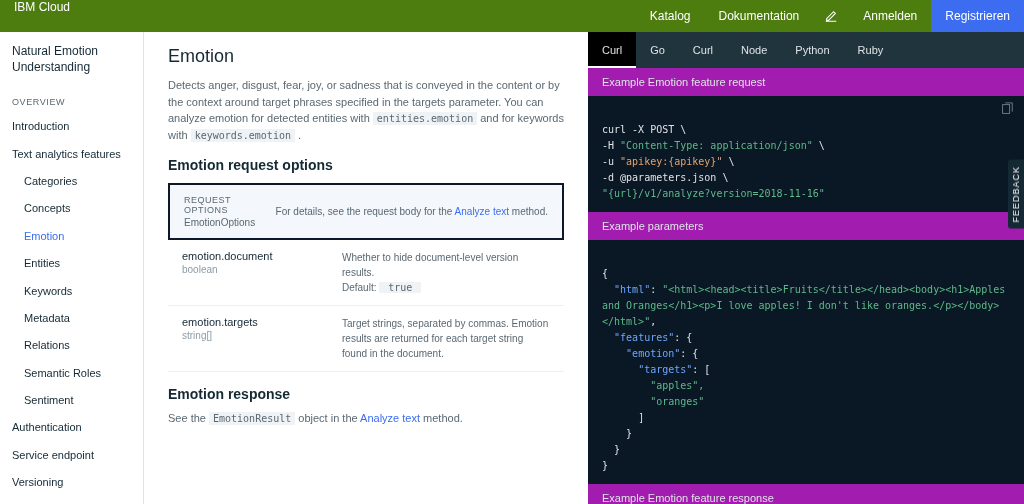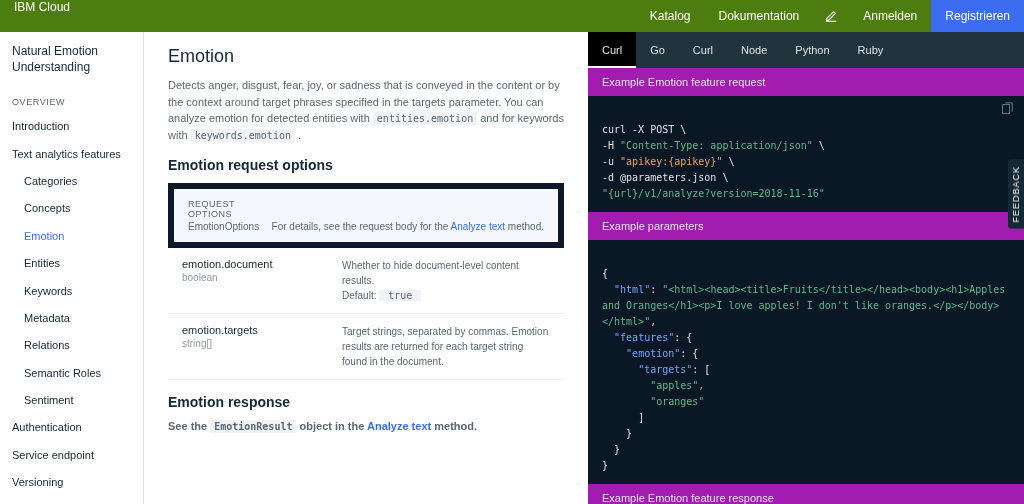--- a/index.html
+++ b/index.html
@@ -15,32 +15,32 @@
 .sidebar .product { padding: 12px 12px; font-size: 12px; color: #152935; line-height: 1.3; }
 .sidebar .section-hdr { padding: 10px 12px 6px; font-size: 9px; color: #5a6872; letter-spacing: 0.6px; }
 .sidebar .item { padding: 6px 12px; font-size: 11px; color: #152935; cursor: pointer; line-height: 1.4; }
 .sidebar .item.sub { padding-left: 24px; }
 .sidebar .item.active { color: #3c6df0; }
 .main { flex: 1; padding: 14px 24px; overflow-y: auto; color: #152935; }
 .main h1 { font-size: 18px; font-weight: 400; margin-bottom: 10px; }
 .main .lead { font-size: 11px; color: #5a6872; line-height: 1.5; margin-bottom: 6px; }
 .main .lead code, .main .method code { background: #f0f3f6; font-family: Menlo, monospace; font-size: 10px; padding: 1px 4px; border-radius: 0; }
 .main h2 { font-size: 14px; font-weight: 600; margin: 14px 0 10px; }
-.req-box { background: #f4f7fb; border: 6px solid #0f172a; padding: 10px 14px; display: flex; align-items: flex-end; font-size: 10px; color: #5a6872; }
+.req-box { background: #f4f7fb; border: 2px solid #0f172a; padding: 10px 14px; display: flex; align-items: center; font-size: 10px; color: #5a6872; }
 .req-box .left { flex: 1; }
 .req-box .left .title { text-transform: uppercase; letter-spacing: 0.5px; font-size: 9px; color: #5a6872; }
 .req-box .left .sub { font-size: 10px; margin-top: 2px; }
 .req-box .right { font-size: 10px; }
 .req-box a, .method a { color: #3c6df0; text-decoration: none; }
 .prop { display: flex; padding: 10px 14px; border-bottom: 1px solid #ecf0f3; }
 .prop .pname { width: 160px; font-size: 11px; }
 .prop .pname .ptype { font-size: 10px; color: #8c9ba5; margin-top: 2px; }
 .prop .pdesc { flex: 1; font-size: 10px; color: #5a6872; line-height: 1.5; }
 .prop .pdesc code { background: #f0f3f6; font-family: Menlo, monospace; padding: 0 9px; }
-.method { font-size: 11px; color: #5a6872; margin-top: 6px; font-weight: bold; }
+.method { font-size: 11px; color: #5a6872; margin-top: 6px; }
 .rightpanel { width: 436px; background: #0a1724; color: #dfe3e6; overflow-y: auto; font-size: 11px; }
 .tabs { display: flex; background: #20343e; height: 36px; align-items: stretch; }
 .tabs .tab { padding: 0 14px; line-height: 36px; font-size: 11px; color: #dfe3e6; cursor: pointer; }
 .tabs .tab.active { background: #000000; border-bottom: 2px solid #fff; }
 .block-hdr { background: #a21caf; padding: 8px 14px; font-size: 11px; position: relative; }
 .copy { position: absolute; right: 10px; top: 6px; cursor: pointer; opacity: 0.7; }
 .code { font-family: Menlo, Consolas, monospace; font-size: 10px; padding: 10px 14px; line-height: 1.6; white-space: pre; overflow-x: auto; position: relative; }
 .cw { color: #dfe3e6; }
 .cg { color: #5fb98a; }
 .co { color: #e0a36d; }
@@ -102,21 +102,21 @@
       <div class="right">
         <span>For details, see the request body for the </span><a href="#">Analyze text</a><span> method.</span>
       </div>
     </div>
     <div class="prop">
       <div class="pname">
         <div>emotion.document</div>
         <div class="ptype">boolean</div>
       </div>
       <div class="pdesc">
-        <div>Whether to hide document-level content results.</div>
+        <div>Whether to hide document-level version results.</div>
         <div><span>Default: </span><code>true</code></div>
       </div>
     </div>
     <div class="prop">
       <div class="pname">
         <div>emotion.targets</div>
         <div class="ptype">string[]</div>
       </div>
       <div class="pdesc">
         <div>Target strings, separated by commas. Emotion results are returned for each target string found in the document.</div>

